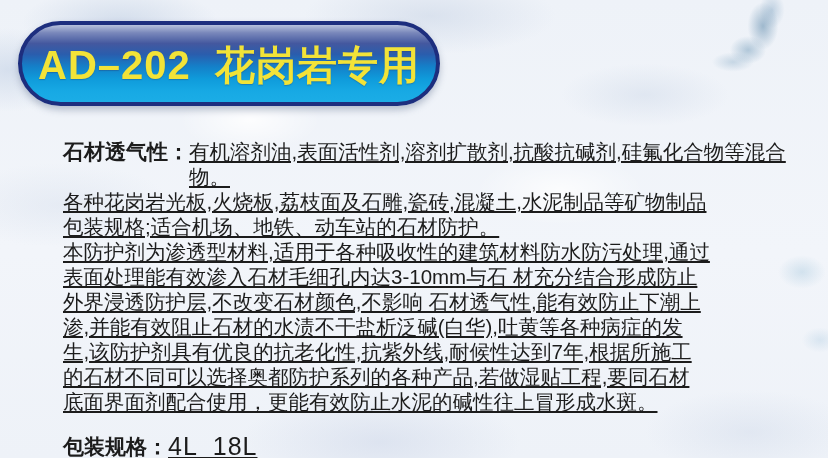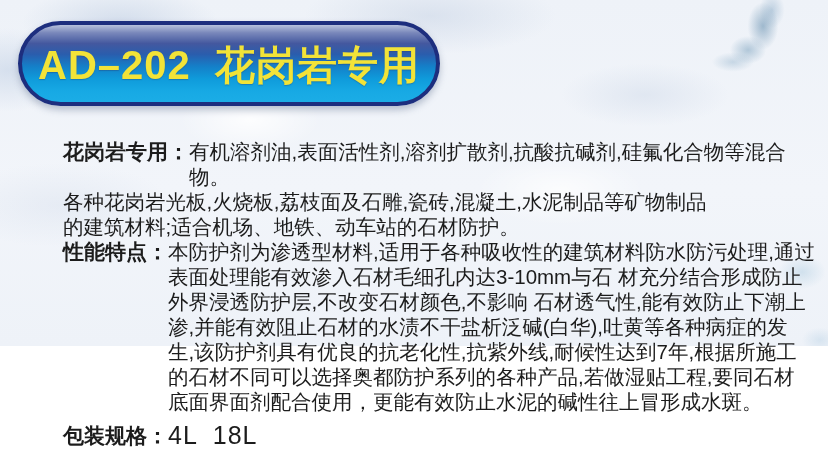--- a/index.html
+++ b/index.html
@@ -7,21 +7,21 @@
     padding: 0;
   }
   body {
     width: 828px;
     height: 458px;
     overflow: hidden;
   }
   .page {
     position: relative;
     width: 828px;
-    height: 346px;
+    height: 458px;
     font-family: "Liberation Sans", "DejaVu Sans", sans-serif;
     
     background-image:
       radial-gradient(22px 34px at 763px 26px, rgba(92,136,170,0.55), rgba(92,136,170,0) 70%),
       radial-gradient(26px 20px at 748px 50px, rgba(100,145,178,0.45), rgba(100,145,178,0) 70%),
       radial-gradient(30px 14px at 733px 62px, rgba(120,160,190,0.35), rgba(120,160,190,0) 70%),
       radial-gradient(18px 26px at 772px 10px, rgba(120,158,190,0.40), rgba(120,158,190,0) 70%),
       radial-gradient(34px 24px at 802px 272px, rgba(150,190,215,0.35), rgba(150,190,215,0) 70%),
       radial-gradient(26px 18px at 820px 340px, rgba(160,195,220,0.30), rgba(160,195,220,0) 70%),
       radial-gradient(140px 50px at 120px 22px, rgba(190,205,226,0.55), rgba(190,205,226,0) 70%),
@@ -87,52 +87,52 @@
     font-weight: bold;
     font-size: 21px;
     line-height: 25px;
     white-space: pre;
   }
   .section-text {
     flex: 1 1 auto;
     font-size: 20.5px;
     line-height: 25px;
     white-space: pre-wrap;
+    text-decoration: underline;
   }
   .section-spec {
-    margin-top: 9px;
+    margin-top: 20px;
   }
   .section-spec .section-text {
     font-size: 25px;
     letter-spacing: 1px;
   }
 </style>
 </head>
 <body>
 
 <div class="page">
 
   <div class="banner">
     <span class="banner-title">AD–202  花岗岩专用</span>
   </div>
 
   <div class="content">
 
     <div class="section">
-      <span class="section-label">花岗岩专用：</span>
+      <span class="section-label">石材透气性：</span>
       <div class="section-text">有机溶剂油,表面活性剂,溶剂扩散剂,抗酸抗碱剂,硅氟化合物等混合物。</div>
     </div>
 
     <div class="section">
       <div class="section-text">各种花岗岩光板,火烧板,荔枝面及石雕,瓷砖,混凝土,水泥制品等矿物制品
-的建筑材料;适合机场、地铁、动车站的石材防护。</div>
+包装规格;适合机场、地铁、动车站的石材防护。</div>
     </div>
 
     <div class="section">
-      <span class="section-label">性能特点：</span>
       <div class="section-text">本防护剂为渗透型材料,适用于各种吸收性的建筑材料防水防污处理,通过
 表面处理能有效渗入石材毛细孔内达3-10mm与石 材充分结合形成防止
 外界浸透防护层,不改变石材颜色,不影响 石材透气性,能有效防止下潮上
 渗,并能有效阻止石材的水渍不干盐析泛碱(白华),吐黄等各种病症的发
 生,该防护剂具有优良的抗老化性,抗紫外线,耐候性达到7年,根据所施工
 的石材不同可以选择奥都防护系列的各种产品,若做湿贴工程,要同石材
 底面界面剂配合使用，更能有效防止水泥的碱性往上冒形成水斑。</div>
     </div>
 
     <div class="section section-spec">

